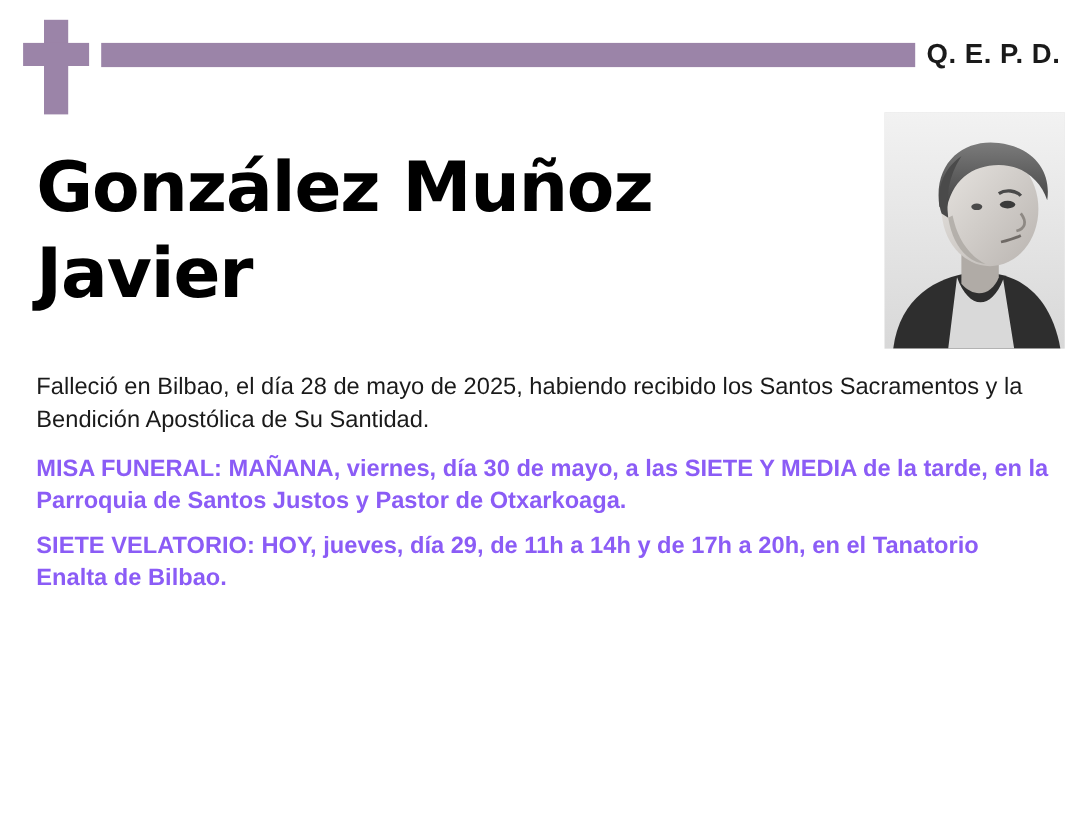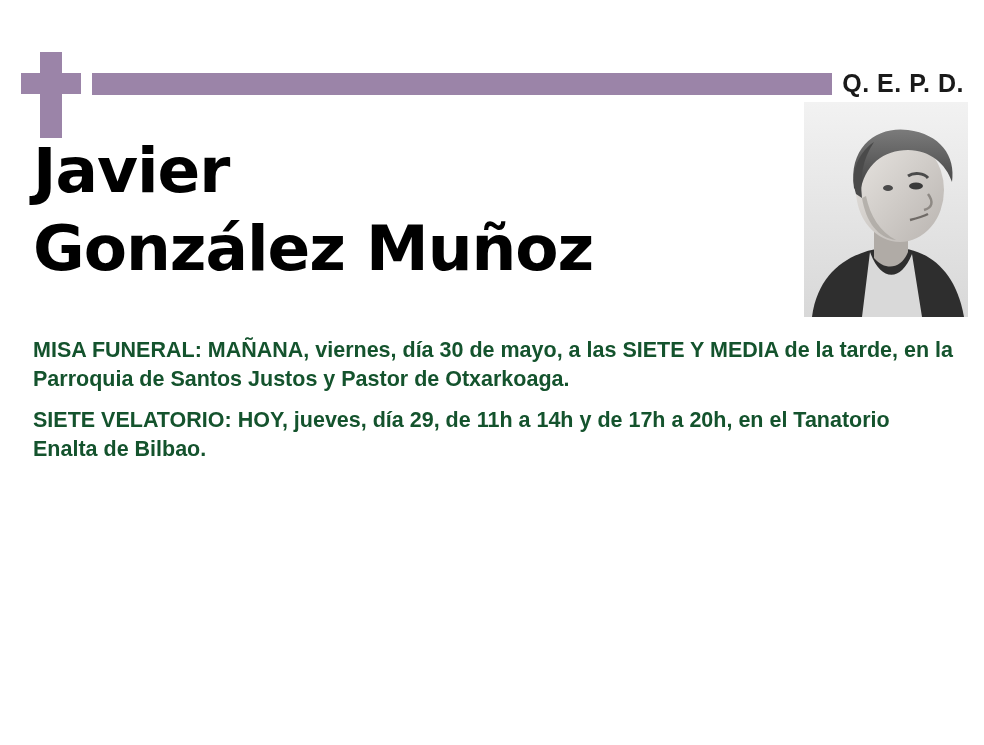--- a/index.html
+++ b/index.html
@@ -18,21 +18,20 @@
     overflow: hidden;
   }
 
   
   #banner {
     position: absolute;
     left: 0;
     top: 0;
     width: 984px;
     height: 104px;
-    margin-top: 34px;
   }
   .cross-vert {
     position: absolute;
     left: 40px;
     top: 18px;
     width: 22px;
     height: 86px;
     background: #9b84a8;
   }
   .cross-horz {
@@ -111,39 +110,39 @@
     font-style: italic;
     line-height: 30px;
     color: #1a1a1a;
     margin: 4px 0 10px 0;
     padding-left: 34px;
   }
   .bold-para {
     font-size: 21.5px;
     font-weight: bold;
     line-height: 29px;
-    color: #14532d;
+    color: #8b5cf6;
     margin: 0 0 12px 0;
   }
 </style>
 </head>
 <body>
 
 <div id="page">
 
   <div id="banner">
     <div class="cross-vert"></div>
     <div class="cross-horz"></div>
     <div class="banner-bar"></div>
     <div class="qepd">Q. E. P. D.</div>
   </div>
 
   <div id="name-block">
+    <div class="name-line">González Muñoz</div>
     <div class="name-line">Javier</div>
-    <div class="name-line">González Muñoz</div>
   </div>
 
   <div id="portrait">
     <svg width="164" height="215" viewBox="0 0 164 215" xmlns="http://www.w3.org/2000/svg">
       <defs>
         <linearGradient id="bg" x1="0" y1="0" x2="0" y2="1">
           <stop offset="0%" stop-color="#f2f2f2"></stop>
           <stop offset="100%" stop-color="#d8d8d8"></stop>
         </linearGradient>
         <linearGradient id="skin" x1="0" y1="0" x2="1" y2="1">
@@ -173,17 +172,18 @@
       <ellipse cx="84" cy="86" rx="5" ry="3" fill="#4a4a4a"></ellipse>
 
       <path d="M104 74 C 110 70, 120 71, 124 76" stroke="#4a4a4a" stroke-width="3" fill="none"></path>
 
       <path d="M124 92 C 130 100, 128 106, 120 108" stroke="#8e8984" stroke-width="2.5" fill="none"></path>
       <path d="M106 118 C 114 116, 120 114, 124 112" stroke="#6f6a66" stroke-width="2.5" fill="none"></path>
     </svg>
   </div>
 
   <div id="body-text">
+    <p class="para">Falleció en Bilbao, el día 28 de mayo de 2025, habiendo recibido los Santos Sacramentos y la Bendición Apostólica de Su Santidad.</p>
     <p class="bold-para">MISA FUNERAL: MAÑANA, viernes, día 30 de mayo, a las SIETE Y MEDIA de la tarde, en la Parroquia de Santos Justos y Pastor de Otxarkoaga.</p>
     <p class="bold-para">SIETE VELATORIO: HOY, jueves, día 29, de 11h a 14h y de 17h a 20h, en el Tanatorio Enalta de Bilbao.</p>
   </div>
 
 </div>
 
 </body></html>

